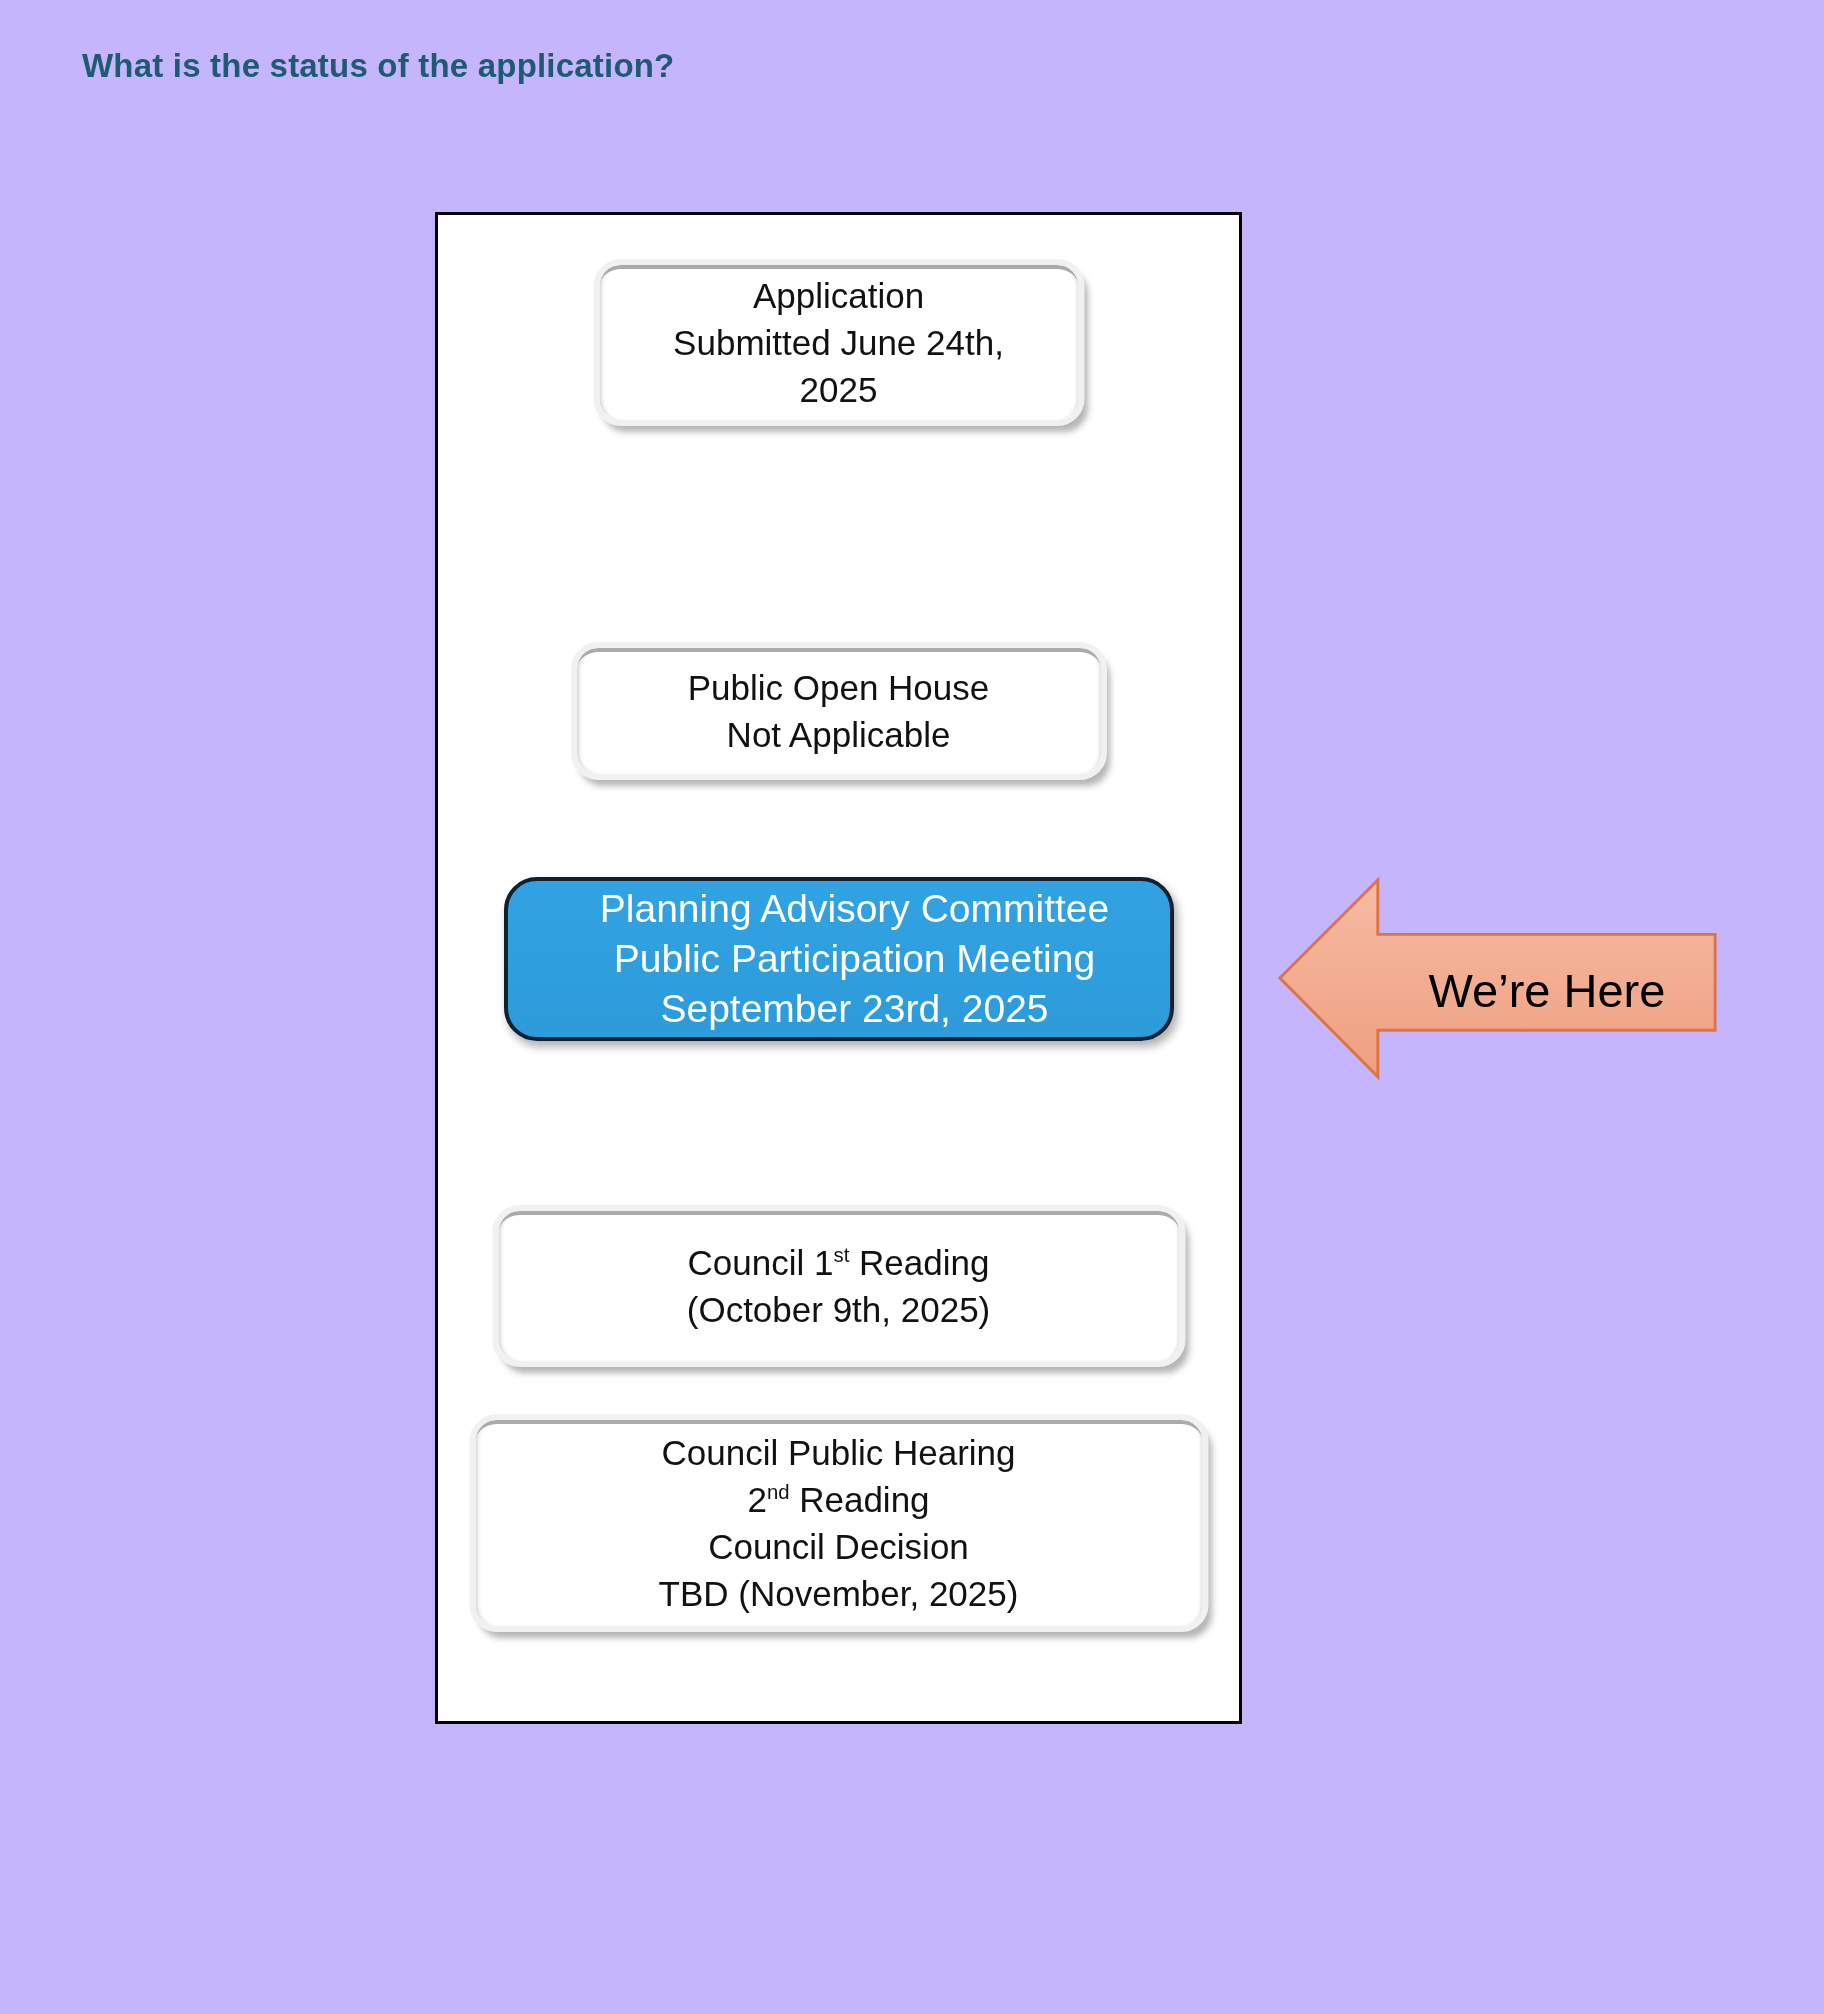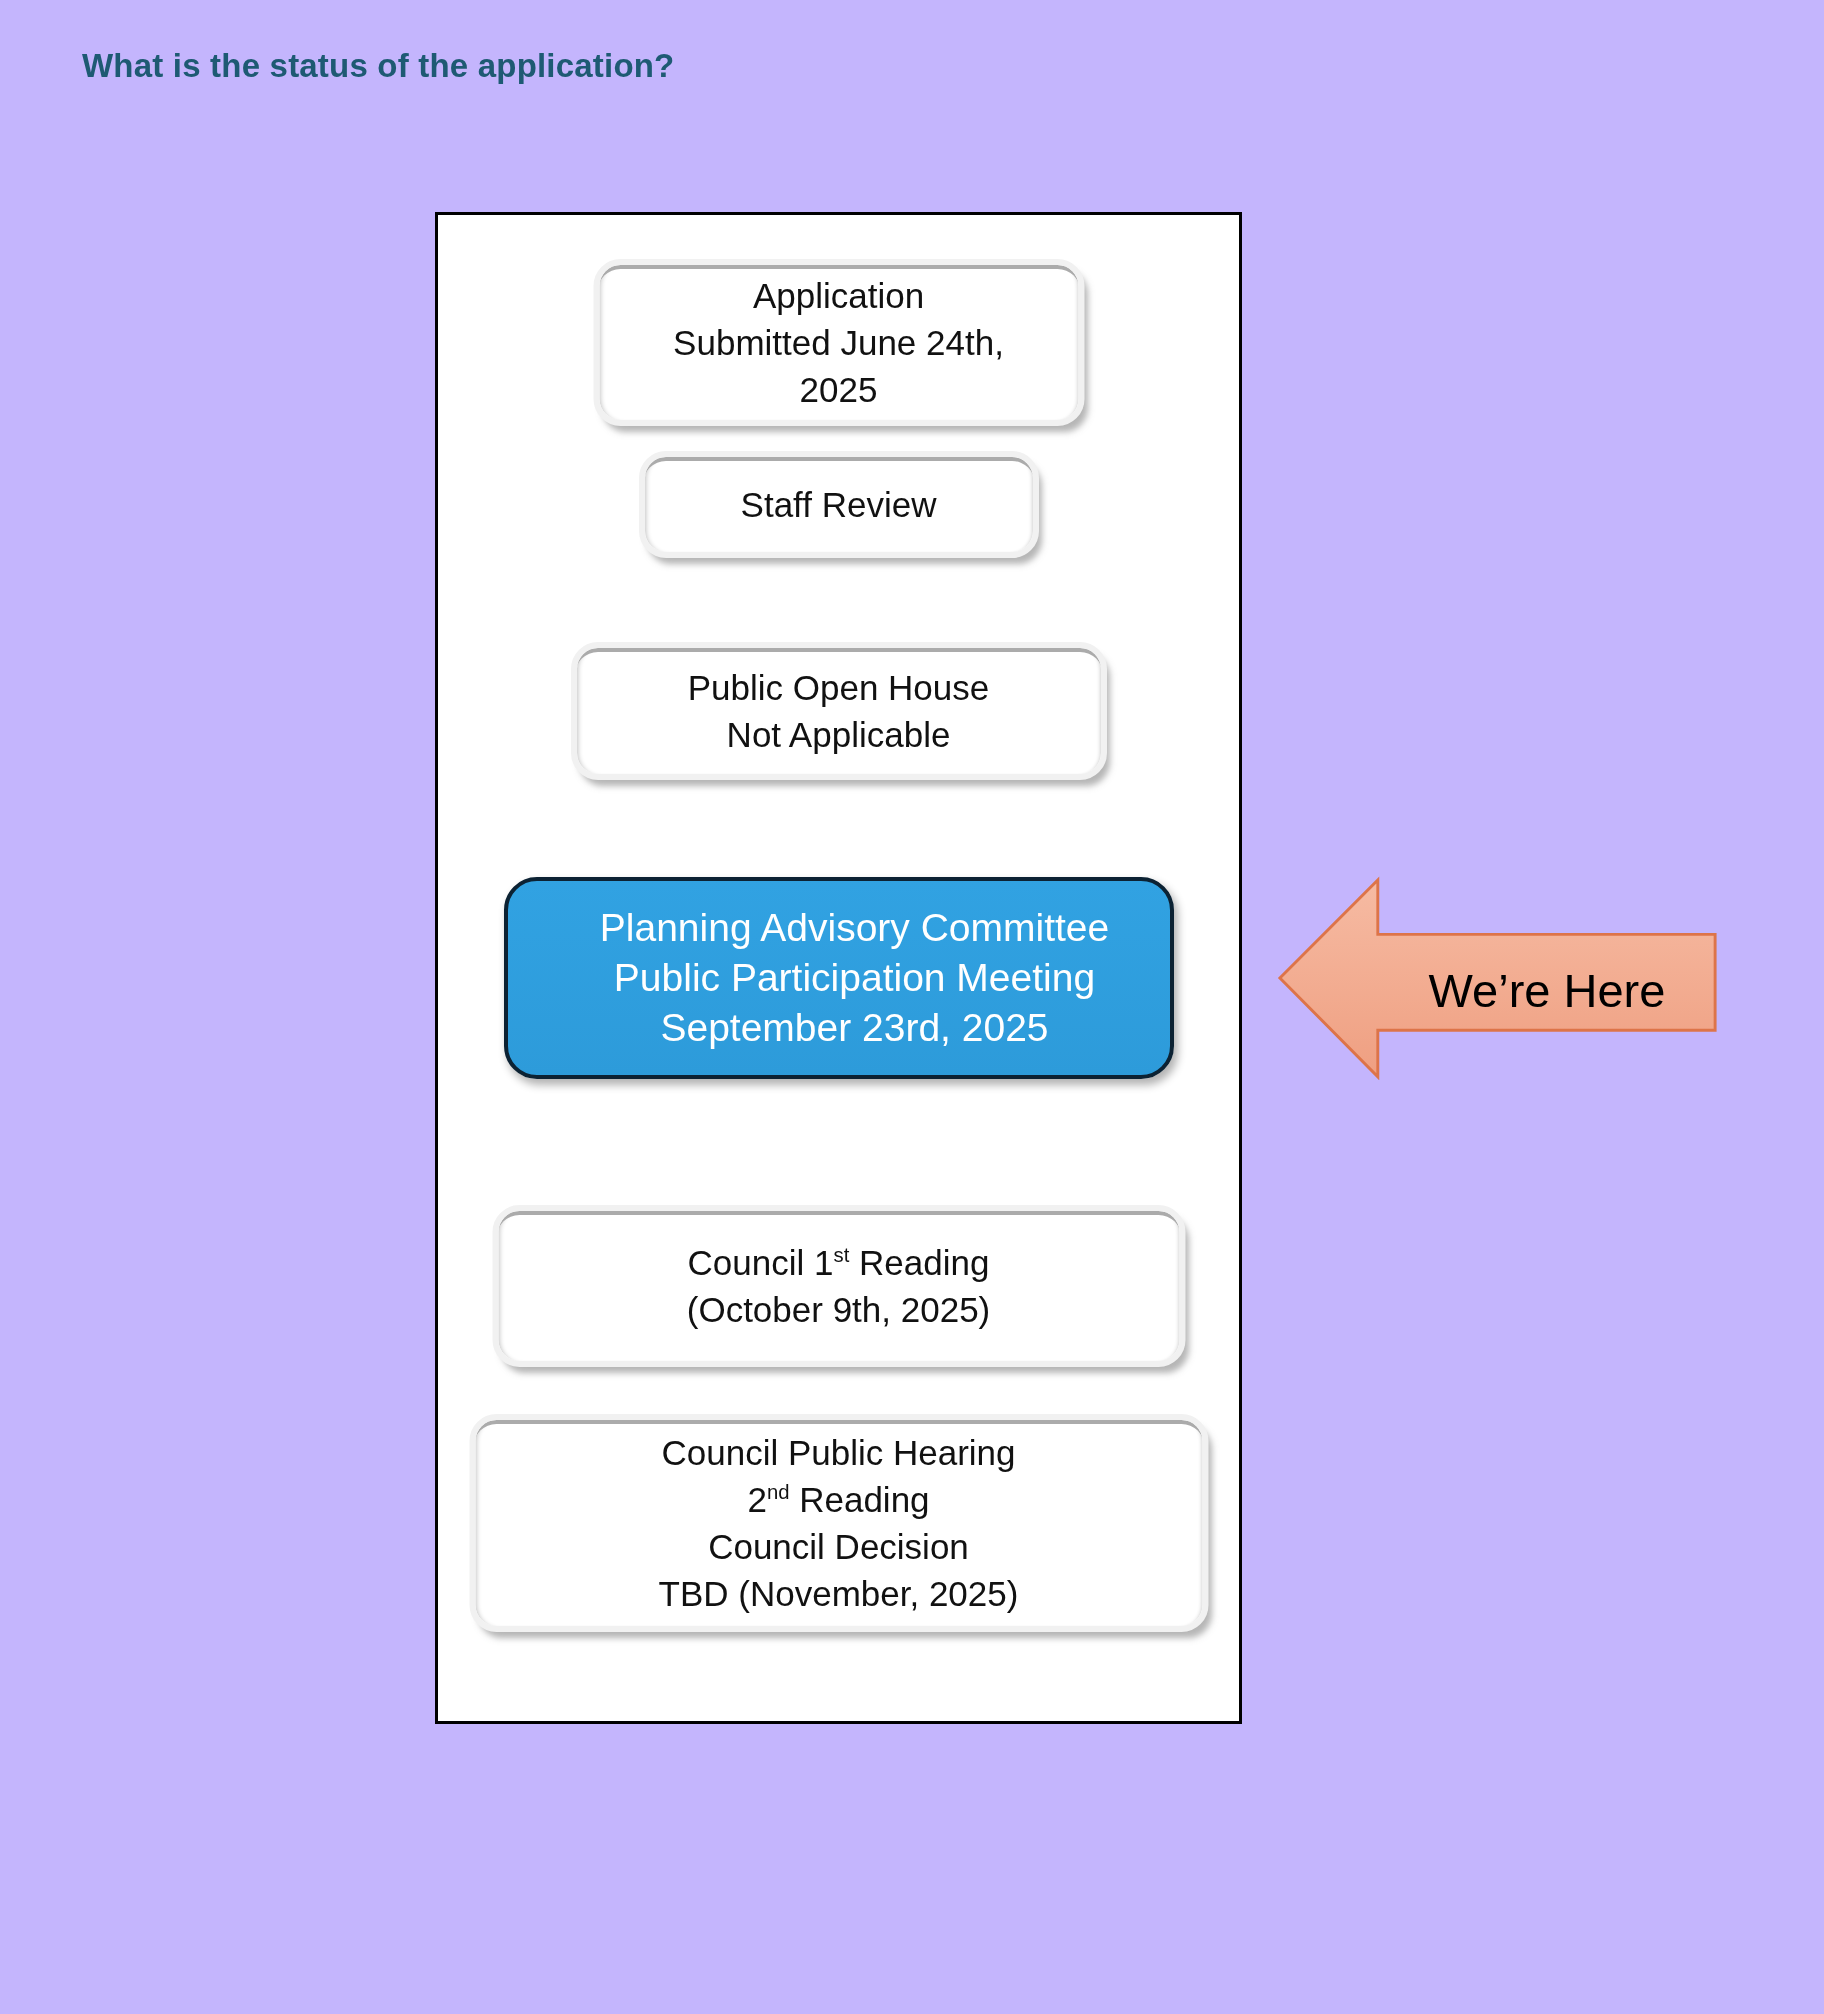--- a/index.html
+++ b/index.html
@@ -59,21 +59,21 @@
   }
   .stage .line { white-space: nowrap; text-align: right; }
   .stage sup {
     font-size: 58%;
     vertical-align: super;
     line-height: 0;
   }
   .s1 { top: 44px;   width: 491px; height: 167px; }
   .s2 { top: 236px;  width: 400px; height: 107px; }
   .s3 { top: 427px;  width: 536px; height: 138px; }
-  .s4 { top: 662px;  width: 670px; height: 202px; padding-left: 32px; }
+  .s4 { top: 662px;  width: 670px; height: 164px; padding-left: 32px; }
   .s5 { top: 990px; width: 693px; height: 162px; }
   .s6 { top: 1199px; width: 739px; height: 218px; }
   .stage.highlight {
     background: linear-gradient(180deg, var(--highlight-fill, #31A2E2) 0%, #2d9bda 100%);
     border: 4.9px solid var(--highlight-border, #0C2233);
     border-radius: 33px;
     color: #ffffff;
     font-size: 39px;
     line-height: 50px;
     box-shadow: 3.9px 5.8px 8.7px rgba(0,0,0,0.3);
@@ -116,23 +116,20 @@
   <h1 class="title">What is the status of the application?</h1>
 
   <div class="flow-container">
 
     <div class="stage s1">
       <div class="line">Application</div>
       <div class="line">Submitted June 24th,</div>
       <div class="line">2025</div>
     </div>
 
-    <div class="stage s2">
-      <div class="line">Staff Review</div>
-    </div>
 
     <div class="stage s3">
       <div class="line">Public Open House</div>
       <div class="line">Not Applicable</div>
     </div>
 
     <div class="stage s4 highlight">
       <div class="line">Planning Advisory Committee</div>
       <div class="line">Public Participation Meeting</div>
       <div class="line">September 23rd, 2025</div>

